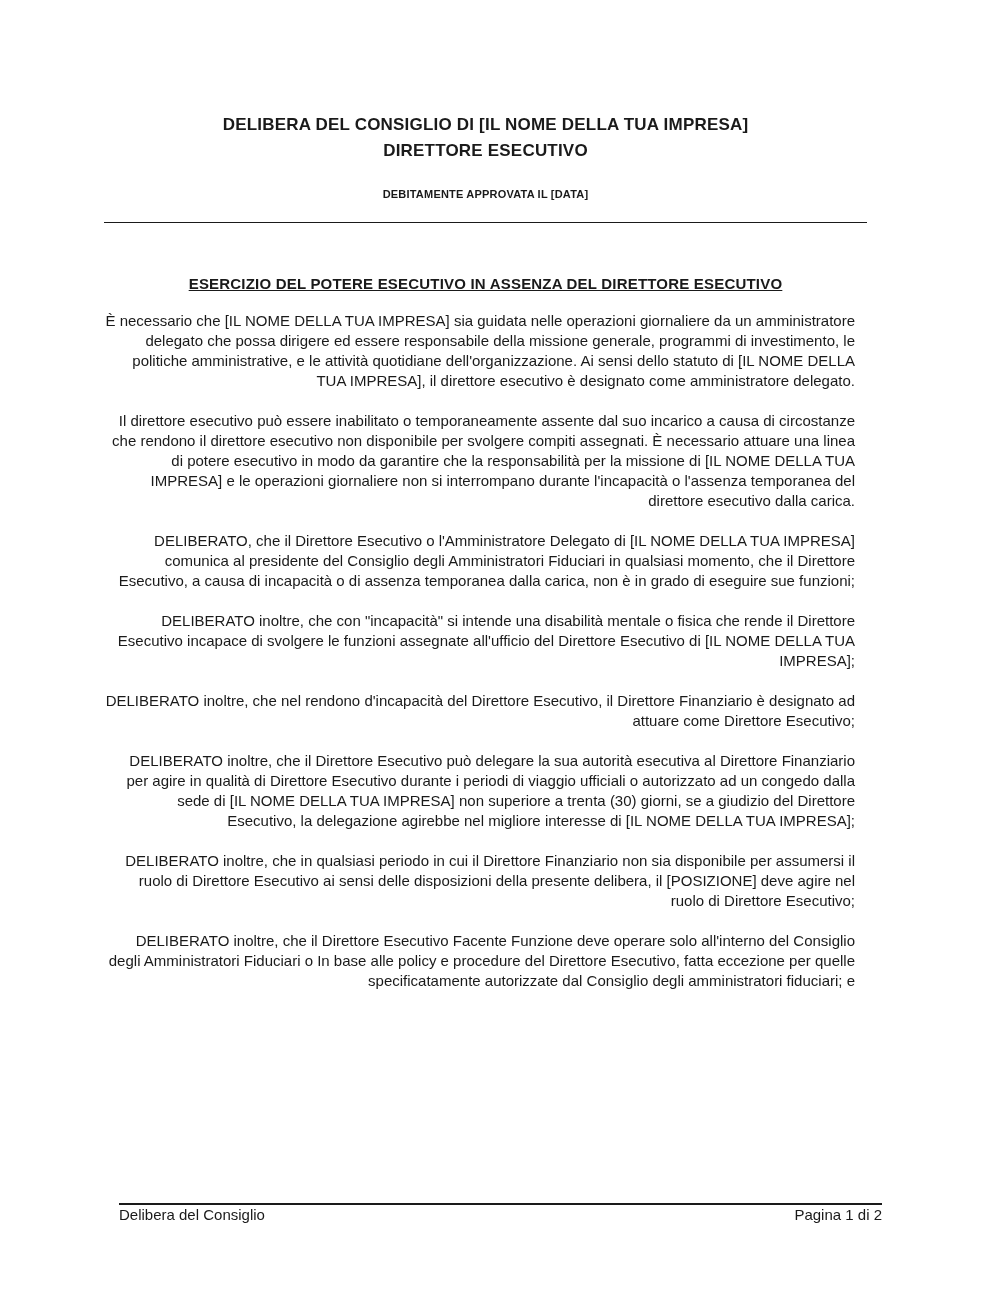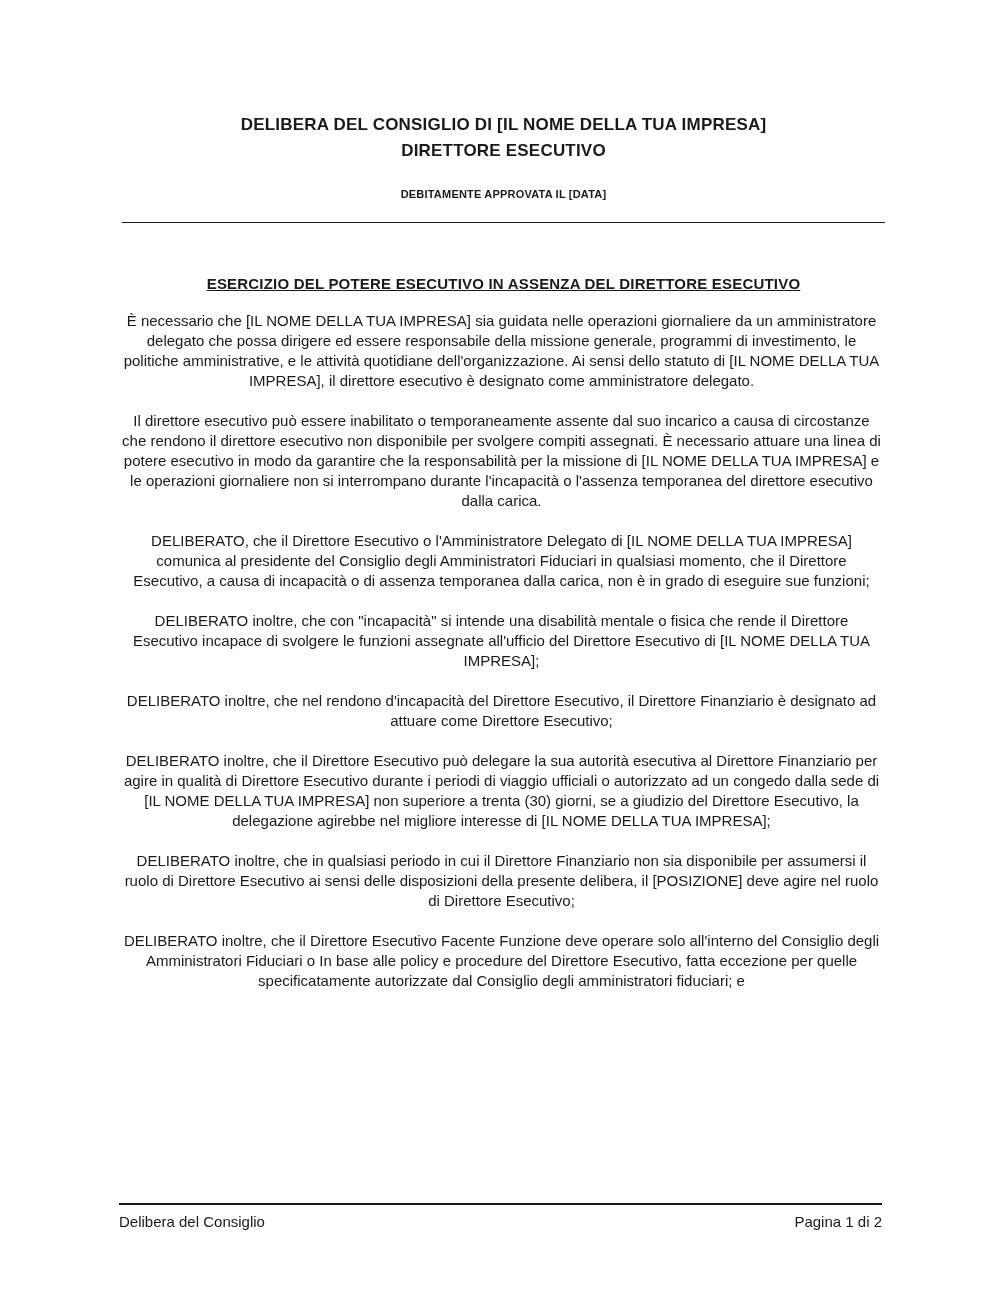--- a/index.html
+++ b/index.html
@@ -13,21 +13,21 @@
     height: 1290px;
     background: #ffffff;
     color: #1a1a1a;
     font-family: "Liberation Sans", "DejaVu Sans", sans-serif;
     overflow: hidden;
     box-sizing: border-box;
   }
   .content {
     position: absolute;
     top: 0;
-    left: 122px;
+    left: 104px;
     width: 763px;
   }
   .title-block {
     margin-top: 112px;
     text-align: center;
     font-weight: bold;
     font-size: 17px;
     line-height: 26px;
     letter-spacing: 0.2px;
   }
@@ -50,41 +50,41 @@
     font-size: 15px;
     line-height: 20px;
     text-decoration: underline;
     letter-spacing: 0.2px;
     text-align: center;
   }
   .body-text {
     margin-top: 17px;
   }
   .body-text p {
-    margin: 0 4px 20px 0;
+    margin: 0 12px 20px 0;
     font-size: 15px;
     line-height: 20px;
-    text-align: center;
+    text-align: right;
   }
   .footer {
     position: absolute;
     left: 119px;
     width: 763px;
     top: 1203px;
   }
   .footer-rule {
     border: none;
     border-top: 2px solid #1a1a1a;
     margin: 0;
   }
   .footer-row {
     display: flex;
     justify-content: space-between;
     align-items: baseline;
-    margin-top: 7px;
+    margin-top: 0;
     font-size: 15px;
     line-height: 20px;
   }
 </style>
 </head>
 <body>
 
 <div class="page">
   <div class="content">
 

